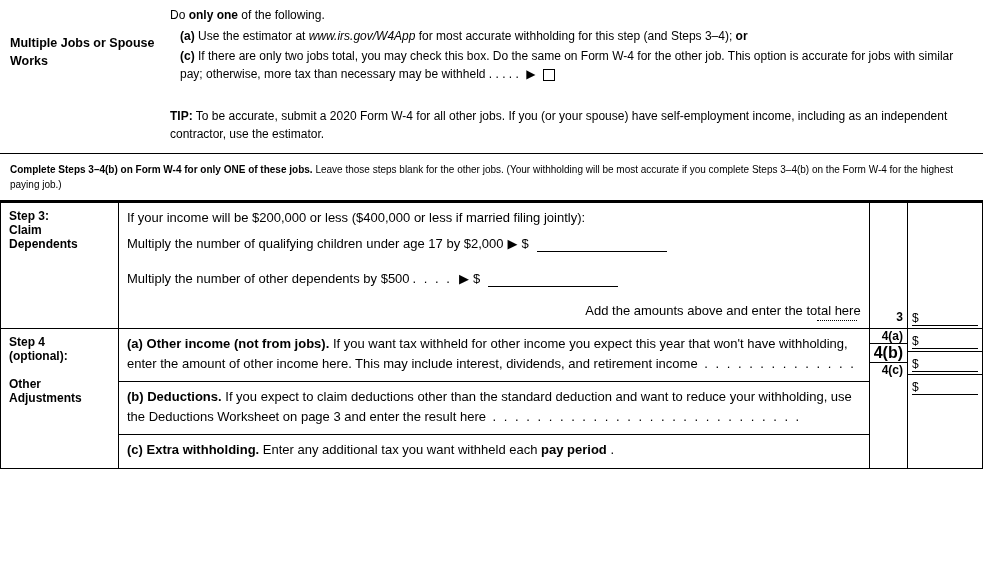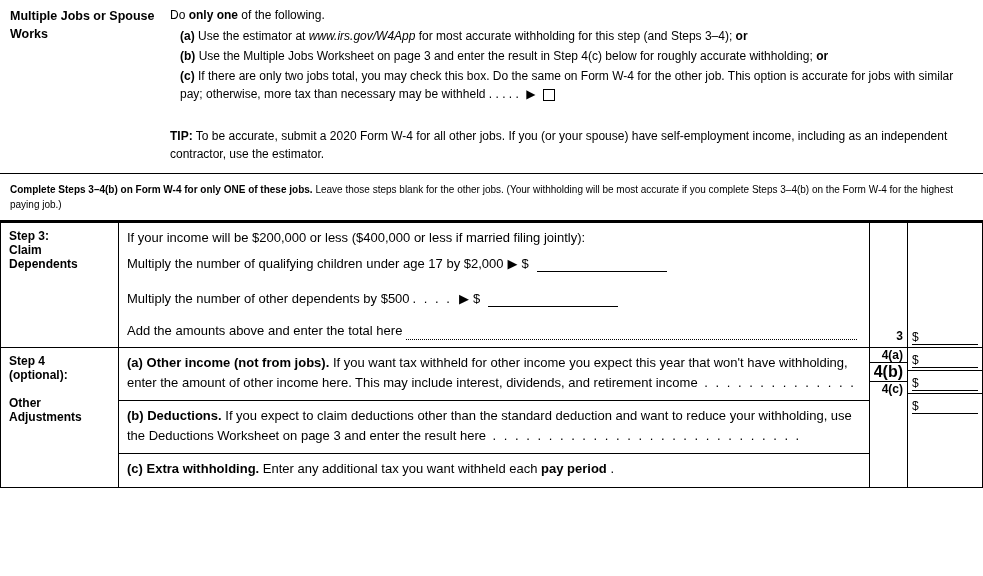--- a/index.html
+++ b/index.html
@@ -19,20 +19,21 @@
       border-bottom: 1px solid #000;
       padding: 6px 0 10px 0;
     }
     .left-label {
       width: 170px;
       min-width: 170px;
       padding: 2px 10px 0 10px;
       font-weight: bold;
       font-size: 12.5px;
       line-height: 1.4;
+      margin-top: 27px;
     }
     .right-content {
       flex: 1;
       padding-right: 10px;
       line-height: 1.5;
       font-size: 12px;
     }
     .right-content p { margin-bottom: 3px; }
     .right-content .item { margin-bottom: 2px; padding-left: 10px; }
     .right-content .item-label { font-weight: bold; }
@@ -132,23 +133,20 @@
       <span>Multiple Jobs or Spouse Works</span>
     </div>
     <div class="right-content">
       <p>
         <span>Do </span><span class="bold">only one</span><span> of the following.</span>
       </p>
       <div class="item">
         <span class="item-label">(a)</span><span> Use the estimator at </span><span style="font-style:italic;">www.irs.gov/W4App</span><span> for most accurate withholding for this step (and Steps 3–4); </span><span class="bold">or</span>
       </div>
       <div class="item">
-        <span class="item-label">(b)</span><span> Use the Multiple Jobs Worksheet on page 3 and enter the result in Step 4(c) below for roughly accurate withholding; </span><span class="bold">or</span>
-      </div>
-      <div class="item">
         <span class="item-label">(c)</span><span> If there are only two jobs total, you may check this box. Do the same on Form W-4 for the other job. This option is accurate for jobs with similar pay; otherwise, more tax than necessary may be withheld . . . . .</span>
         <span style="margin-left:4px;">▶</span>
         <span class="checkbox-arrow"></span>
       </div>
       <div class="tip-section">
         <span class="bold">TIP:</span><span> To be accurate, submit a 2020 Form W-4 for all other jobs. If you (or your spouse) have self-employment income, including as an independent contractor, use the estimator.</span>
       </div>
     </div>
   </div>
 
@@ -176,21 +174,21 @@
           </div>
 
           <div class="sub-input-row" style="margin-top:16px;">
             <span>Multiply the number of other dependents by $500</span>
             <span class="leader">. . . .</span>
             <span style="margin:0 4px;">▶</span>
             <span style="margin-right:2px;">$</span>
             <span class="sub-input-line"></span>
           </div>
 
-          <div class="dots-row" style="margin-top:10px;">
+          <div class="dots-row" style="margin-top:10px;flex-direction:column;">
             <span>Add the amounts above and enter the total here</span>
             <span style="flex:1; border-bottom:1px dotted #000; margin:0 4px; height:14px; display:inline-block; min-width:40px;"></span>
           </div>
         </td>
         <td class="line-num" style="vertical-align:bottom; text-align:right; padding-bottom:4px;">
           <span>3</span>
         </td>
         <td class="amount-cell" style="vertical-align:bottom;">
           <div class="amount-line">
             <span style="margin-right:2px;">$</span>

